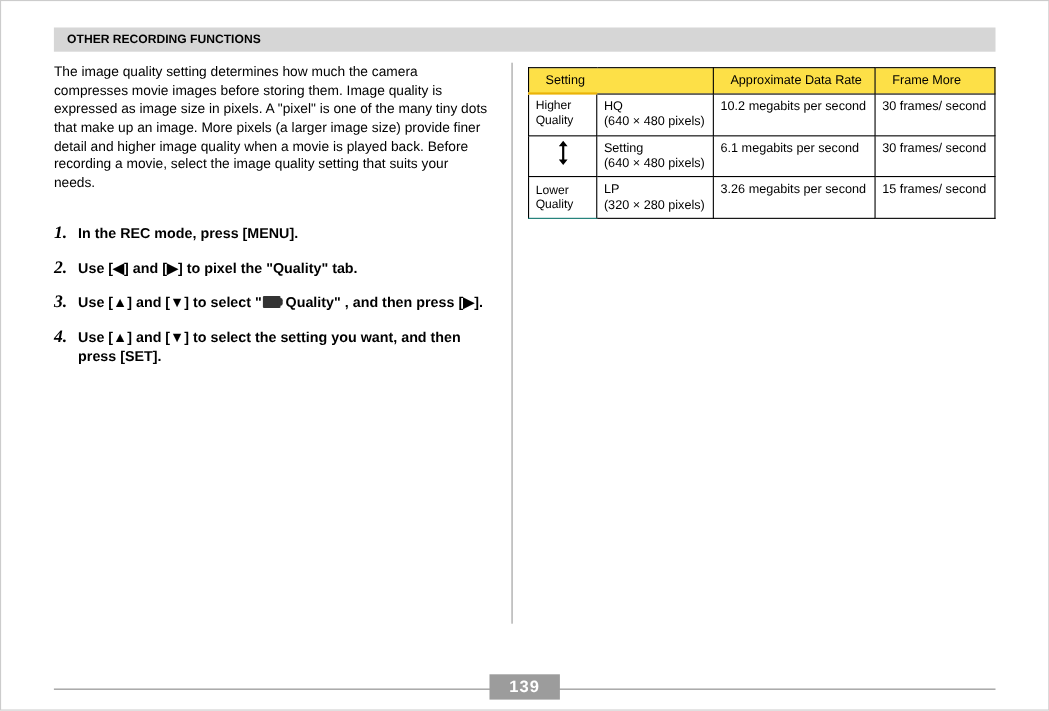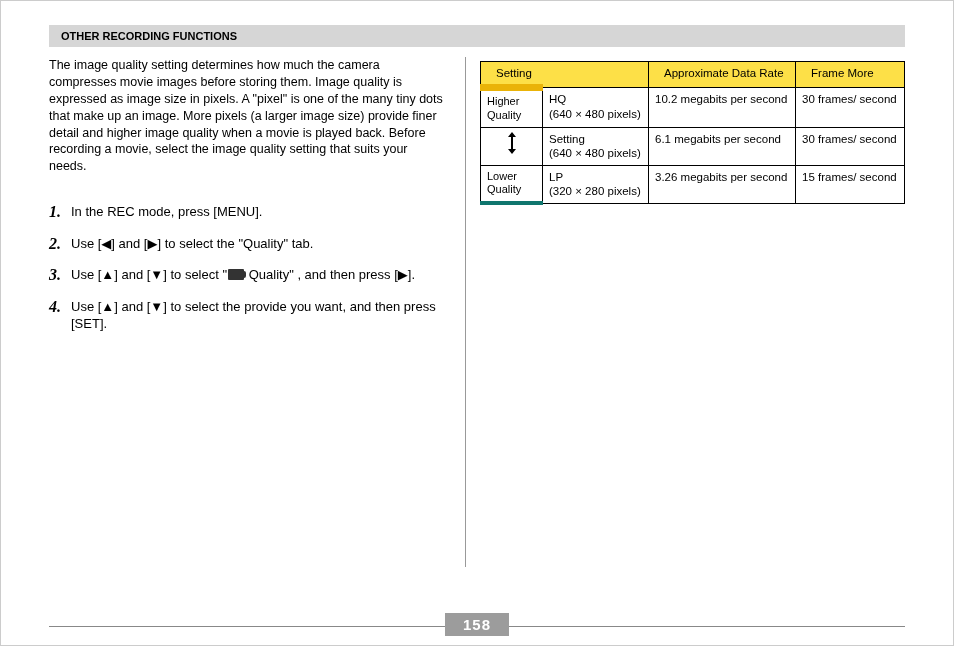--- a/index.html
+++ b/index.html
@@ -48,21 +48,21 @@
     line-height: 1.35;
     margin-bottom: 28px;
   }
   ol.steps {
     list-style: none;
     counter-reset: step;
   }
   ol.steps li {
     counter-increment: step;
     font-size: 13px;
-    font-weight: normal;
+    font-weight: bold;
     line-height: 1.35;
     padding-left: 22px;
     position: relative;
     margin-bottom: 14px;
   }
   ol.steps li::before {
     content: counter(step) ".";
     position: absolute;
     left: 0;
     top: -2px;
@@ -113,22 +113,22 @@
   }
   td.setting-col {
     width: 62px;
     text-align: center;
     font-size: 11px;
     vertical-align: top;
     border-bottom: none;
     border-top: none;
     position: relative;
   }
-  td.setting-col.top    { border-top: 7px solid #eab308; padding-top:4px; }
-  td.setting-col.bottom { border-bottom: 4px solid #0f766e; vertical-align: bottom; padding-bottom:4px;}
+  td.setting-col.top    { border-top: 2px solid #eab308; padding-top:4px; }
+  td.setting-col.bottom { border-bottom: 1px solid #0f766e; vertical-align: bottom; padding-bottom:4px;}
   .arrow-updown {
     position: relative;
     height: 22px;
     display: flex;
     align-items: center;
     justify-content: center;
   }
   .arrow-updown svg { display:block; }
 
   
@@ -165,27 +165,27 @@
 <div class="columns">
 
   <div class="col-left">
     <p class="body-text">The image quality setting determines how much the camera compresses movie images before storing them. Image quality is expressed as image size in pixels. A "pixel" is one of the many tiny dots that make up an image. More pixels (a larger image size) provide finer detail and higher image quality when a movie is played back. Before recording a movie, select the image quality setting that suits your needs.</p>
 
     <ol class="steps">
       <li>
         <span>In the REC mode, press [MENU].</span>
       </li>
       <li>
-        <span class="tri">Use [◀] and [▶] to select the "Quality" tab.</span>
+        <span class="tri">Use [◀] and [▶] to pixel the "Quality" tab.</span>
       </li>
       <li>
         <span class="tri">Use [▲] and [▼] to select "</span><span class="icon-inline"></span><span class="tri"> Quality" , and then press [▶].</span>
       </li>
       <li>
-        <span class="tri">Use [▲] and [▼] to select the provide you want, and then press [SET].</span>
+        <span class="tri">Use [▲] and [▼] to select the setting you want, and then press [SET].</span>
       </li>
     </ol>
   </div>
 
   <div class="divider"></div>
 
   <div class="col-right">
     <table class="quality">
       <tbody>
           <tr>
@@ -227,16 +227,16 @@
         <td>15 frames/ second</td>
       </tr>
     </tbody>
       </table>
   </div>
 </div>
 
 <div class="footer">
   <div class="footer-line">
     <div class="page-box">
-      <span>158</span>
+      <span>139</span>
     </div>
   </div>
 </div>
 
 </body></html>

